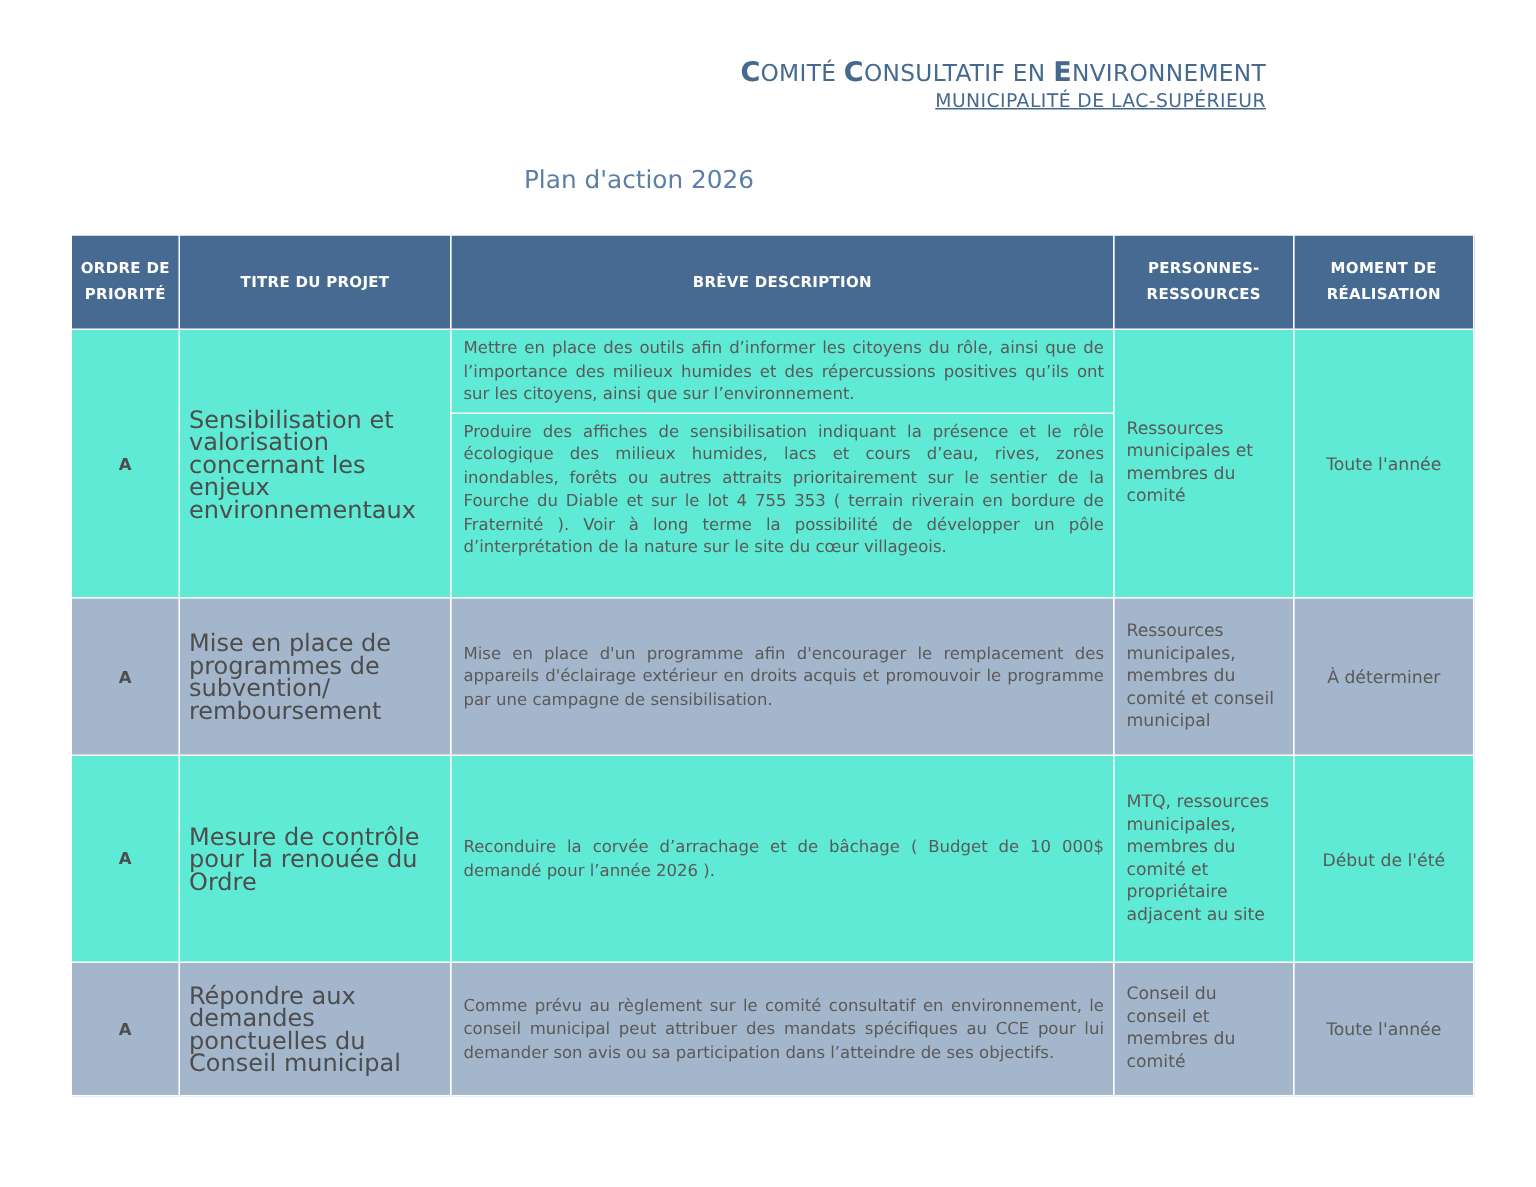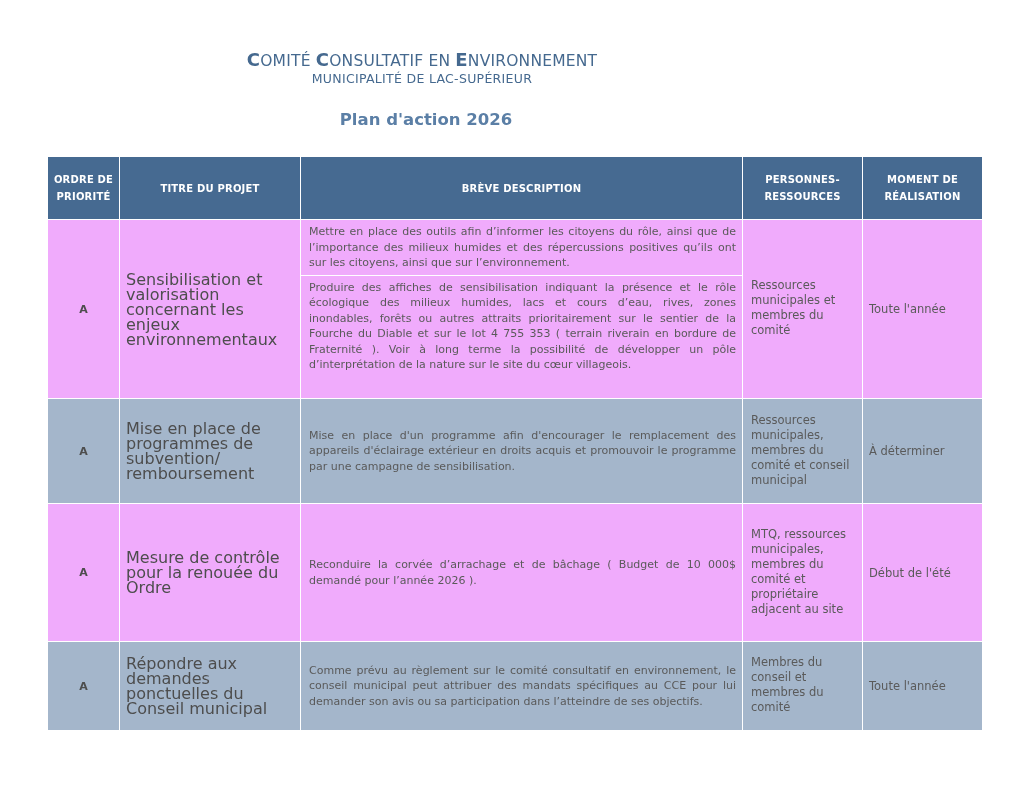--- a/index.html
+++ b/index.html
@@ -1,38 +1,38 @@
 <!DOCTYPE html>
 <html><head>
 <meta charset="utf-8">
 <style>
   html, body { margin: 0; padding: 0; background: #ffffff; }
   body { width: 1024px; height: 791px; position: relative; overflow: hidden;
          font-family: "DejaVu Sans", sans-serif; color: #5a5a5a; }
-  .header-block { position: absolute; top: 50px; left: 0; width: 844px; text-align: center; }
+  .header-block { position: absolute; top: 39px; left: 0; width: 844px; text-align: right; }
   .org-title { color: #45698f; font-size: 15.5px; letter-spacing: 0.2px; line-height: 19px; }
   .org-title .cap { font-weight: bold; font-size: 18px; }
-  .org-sub { color: #45698f; font-size: 12.5px; line-height: 16px; letter-spacing: 0.3px; }
+  .org-sub { color: #45698f; font-size: 12.5px; line-height: 16px; letter-spacing: 0.3px; text-decoration: underline; }
   .plan-title { position: absolute; top: 110px; left: 0; width: 852px; text-align: center;
-                color: #5b7fa6; font-size: 16.5px; font-weight: bold; }
+                color: #5b7fa6; font-size: 16.5px; font-weight: normal; }
   table.plan { position: absolute; top: 156px; left: 47px; width: 935px;
                border-collapse: collapse; table-layout: fixed; }
   table.plan th, table.plan td { border: 1.5px solid #ffffff; }
   table.plan th { background: #466a91; color: #ffffff; font-weight: bold;
                   font-size: 10px; text-transform: uppercase; text-align: center;
                   line-height: 17px; padding: 2px 4px; height: 58px; letter-spacing: 0.2px; }
-  .row-light td { background: #f0abfc; }
+  .row-light td { background: #5eead4; }
   .row-dark td { background: #a4b6cb; }
   td.prio { text-align: center; font-weight: bold; font-size: 11px; color: #4d4d4d; }
   td.title { font-weight: normal; font-size: 16px; color: #4d4d4d; line-height: 15px;
              padding: 0 6px; vertical-align: middle; }
   td.desc { font-size: 11px; line-height: 15.5px; text-align: justify; padding: 4px 6px 4px 8px;
             vertical-align: middle; color: #5a5a5a; margin-top: 16px; }
   td.res { font-size: 11.5px; line-height: 15px; padding: 0 8px 2px 8px; vertical-align: middle; }
-  td.when { font-size: 11.5px; padding: 0 6px; vertical-align: middle; }
+  td.when { font-size: 11.5px; padding: 0 6px; vertical-align: middle; text-align: center; }
   td.desc-split { padding: 0; vertical-align: top; }
   .desc-part { padding: 4px 6px 4px 8px; text-align: justify; font-size: 11px; line-height: 15.5px; }
   .desc-part + .desc-part { border-top: 1.5px solid #ffffff; }
 </style>
 </head>
 <body>
 
 <div class="header-block">
   <div class="org-title">
     <span class="cap">C</span><span>OMITÉ </span><span class="cap">C</span><span>ONSULTATIF EN </span><span class="cap">E</span><span>NVIRONNEMENT</span>
@@ -80,17 +80,17 @@
       <td class="prio">A</td>
       <td class="title">Mesure de contrôle pour la renouée du Ordre</td>
       <td class="desc">Reconduire la corvée d’arrachage et de bâchage (  Budget de 10 000$ demandé pour l’année 2026 ).</td>
       <td class="res">MTQ, ressources municipales, membres du comité et propriétaire adjacent au site</td>
       <td class="when">Début de l'été</td>
     </tr>
     <tr class="row-dark" style="height:89px">
       <td class="prio">A</td>
       <td class="title">Répondre aux demandes ponctuelles du Conseil municipal</td>
       <td class="desc">Comme prévu au règlement sur le comité consultatif en environnement, le conseil municipal peut attribuer des mandats spécifiques au CCE pour lui demander son avis ou sa participation dans l’atteindre de ses objectifs.</td>
-      <td class="res">Membres du conseil et membres du comité</td>
+      <td class="res">Conseil du conseil et membres du comité</td>
       <td class="when">Toute l'année</td>
     </tr>
   </tbody>
 </table>
 
 </body></html>

